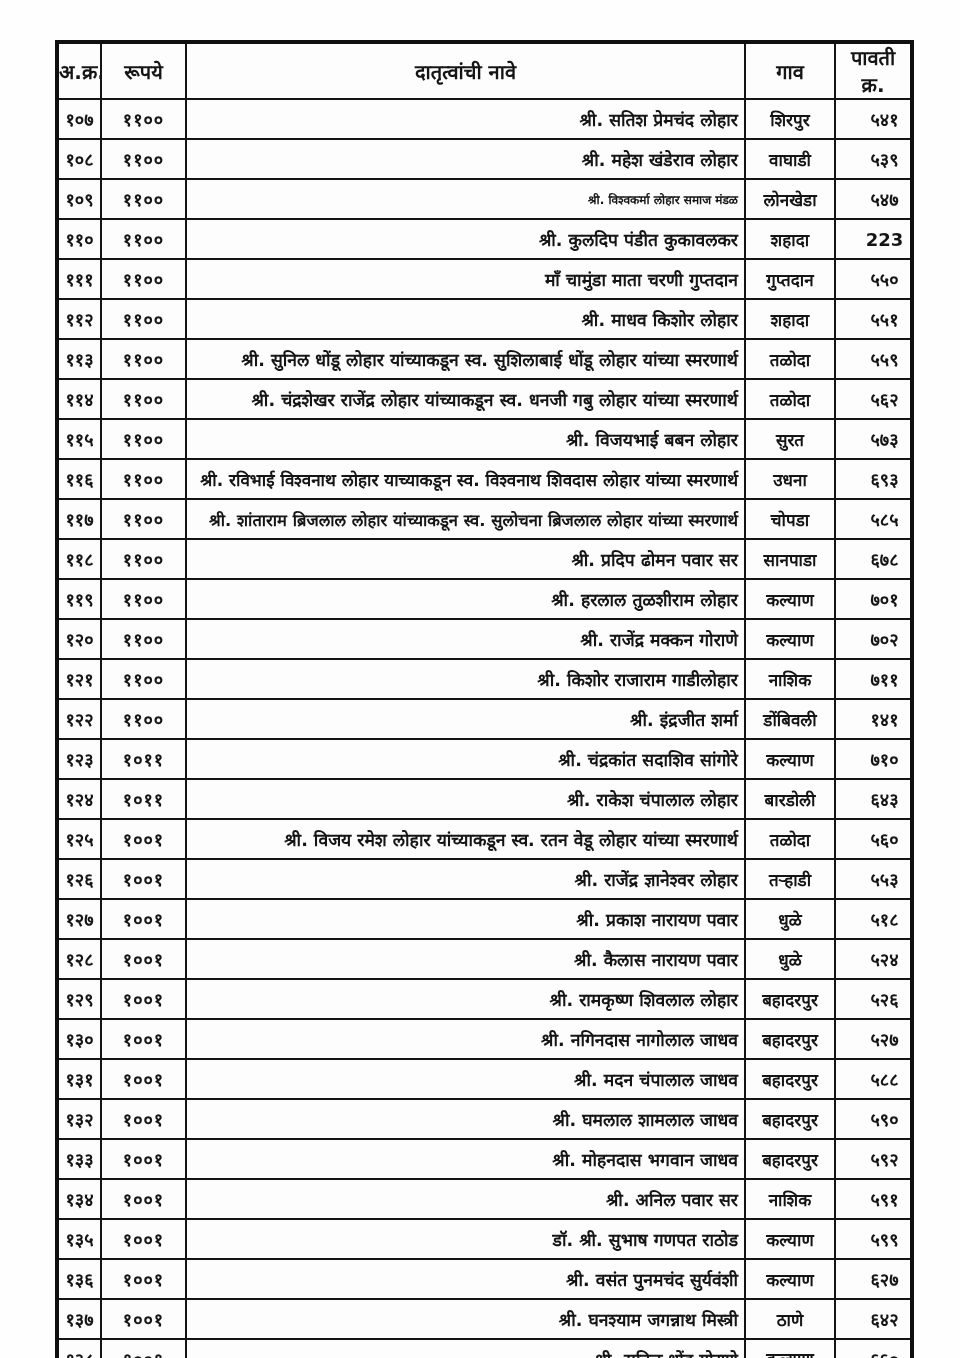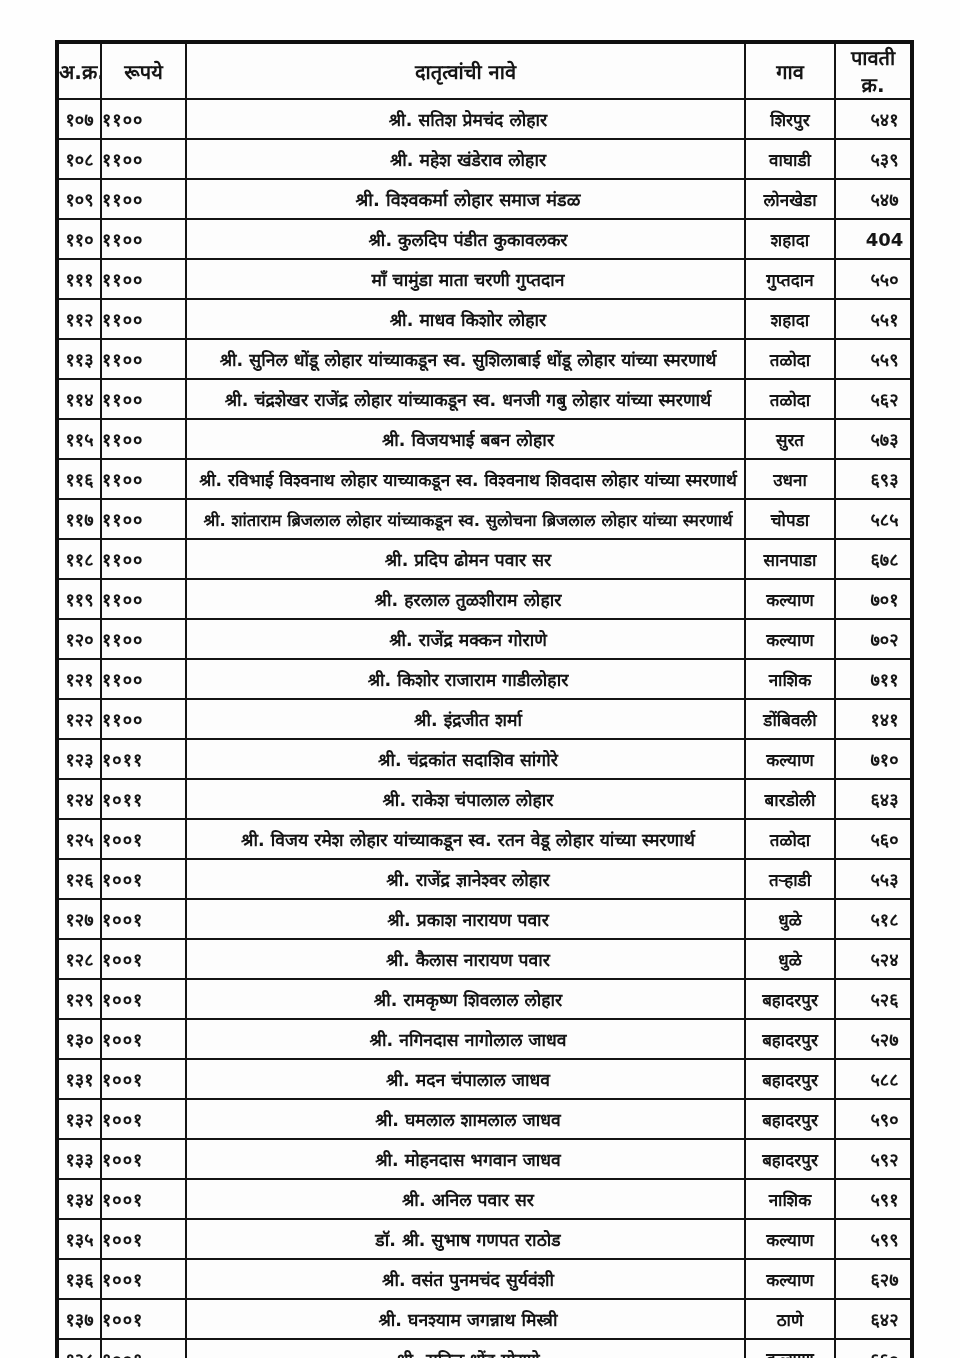--- a/index.html
+++ b/index.html
@@ -37,23 +37,23 @@
     overflow: hidden;
   }
   .donor-table thead tr { height: 47px; }
   .donor-table tbody tr { height: 40px; }
   .donor-table th {
     font-size: 20px;
     font-weight: 700;
     text-align: center;
   }
   td.c-sr   { text-align: center; font-size: 18px; font-weight: 700; }
-  td.c-amt  { font-size: 18px; font-weight: 700; letter-spacing: 1px; }
+  td.c-amt  { text-align: center; font-size: 18px; font-weight: 700; letter-spacing: 1px; }
   td.c-name {
-    text-align: center;
+    text-align: right;
     padding: 0 6px 0 11px;
     font-size: 17.5px;
     font-weight: 600;
     white-space: nowrap;
   }
   td.c-vil  { text-align: center; font-size: 17px; font-weight: 600; }
   td.c-rec  { text-align: center; font-size: 18px; font-weight: 700; padding-left: 23px; }
 
   .footer-bar {
     position: relative;
@@ -115,30 +115,30 @@
           <tr>
     <td class="c-sr">१०८</td>
     <td class="c-amt">११००</td>
     <td class="c-name" style="font-size: 17.5px;">श्री. महेश खंडेराव लोहार</td>
     <td class="c-vil">वाघाडी</td>
     <td class="c-rec">५३९</td>
   </tr>
           <tr>
     <td class="c-sr">१०९</td>
     <td class="c-amt">११००</td>
-    <td class="c-name" style="font-size: 18px; margin-left: 8px;">श्री. विश्वकर्मा लोहार समाज मंडळ</td>
+    <td class="c-name" style="font-size: 12px; margin-left: 8px;">श्री. विश्वकर्मा लोहार समाज मंडळ</td>
     <td class="c-vil">लोनखेडा</td>
     <td class="c-rec">५४७</td>
   </tr>
           <tr>
     <td class="c-sr">११०</td>
     <td class="c-amt">११००</td>
     <td class="c-name" style="font-size: 17.5px;">श्री. कुलदिप पंडीत कुकावलकर</td>
     <td class="c-vil">शहादा</td>
-    <td class="c-rec">404</td>
+    <td class="c-rec">223</td>
   </tr>
           <tr>
     <td class="c-sr">१११</td>
     <td class="c-amt">११००</td>
     <td class="c-name" style="font-size: 17.5px;">माँ चामुंडा माता चरणी गुप्तदान</td>
     <td class="c-vil">गुप्तदान</td>
     <td class="c-rec">५५०</td>
   </tr>
           <tr>
     <td class="c-sr">११२</td>

